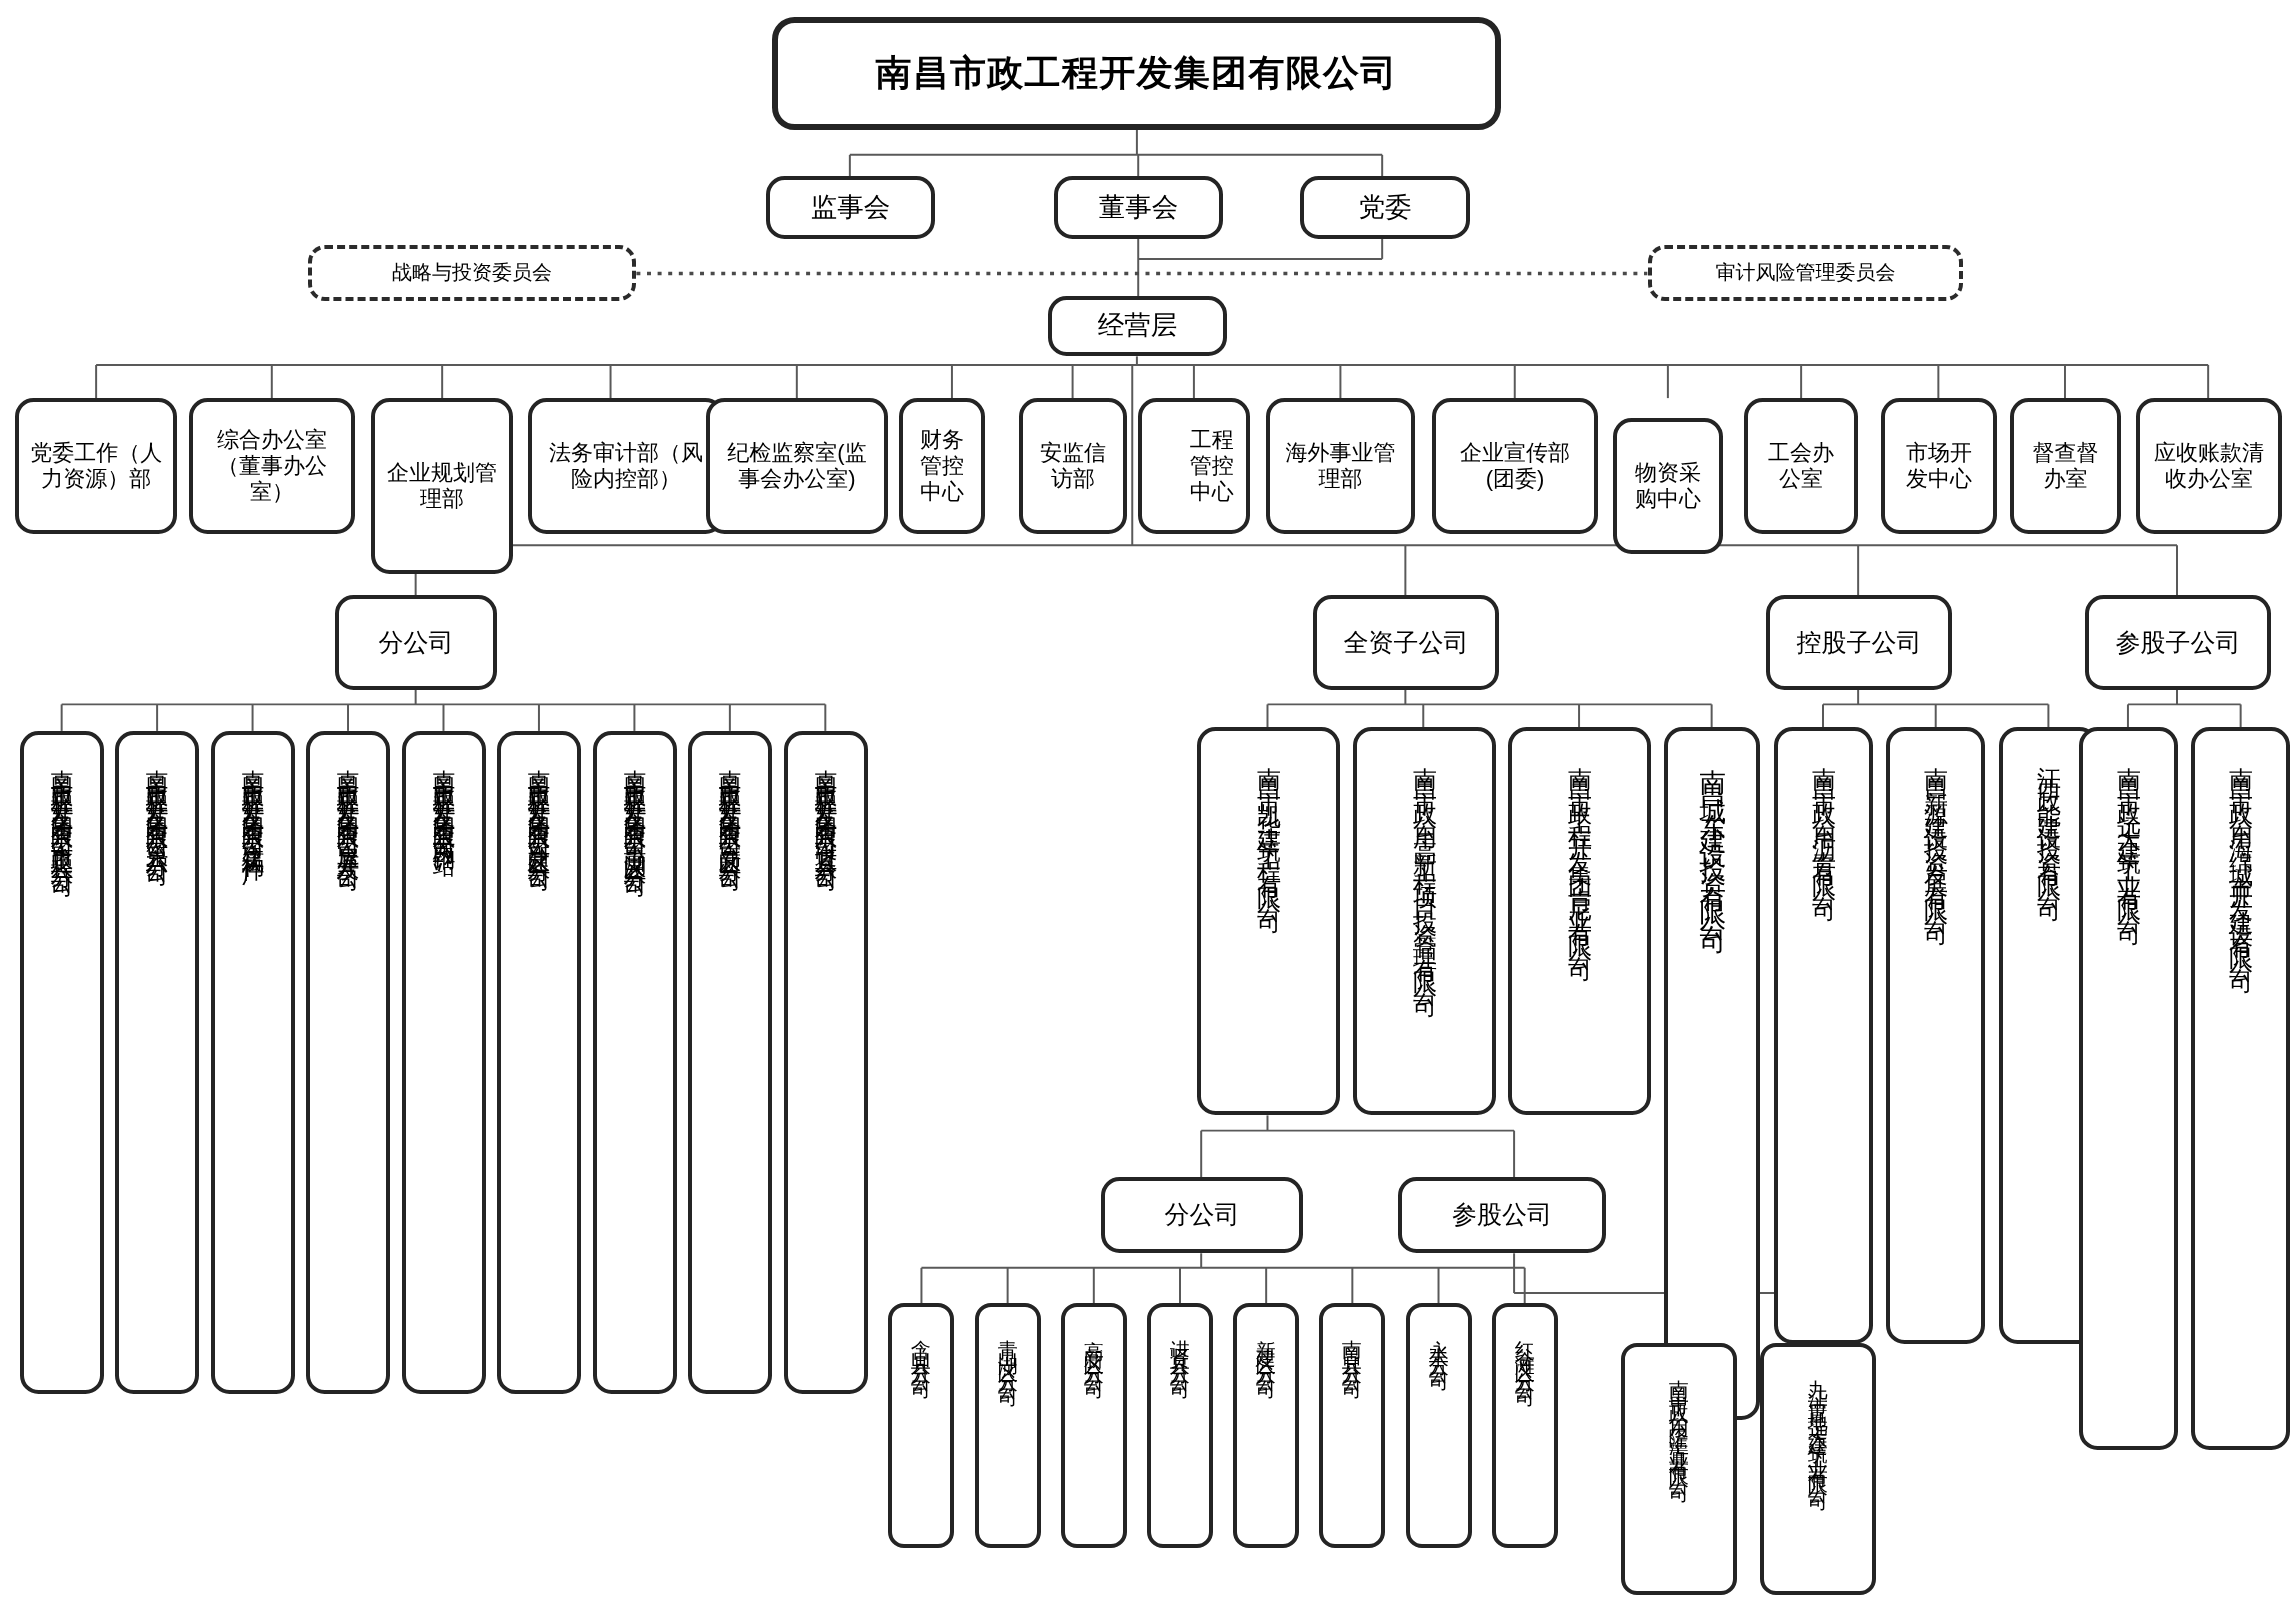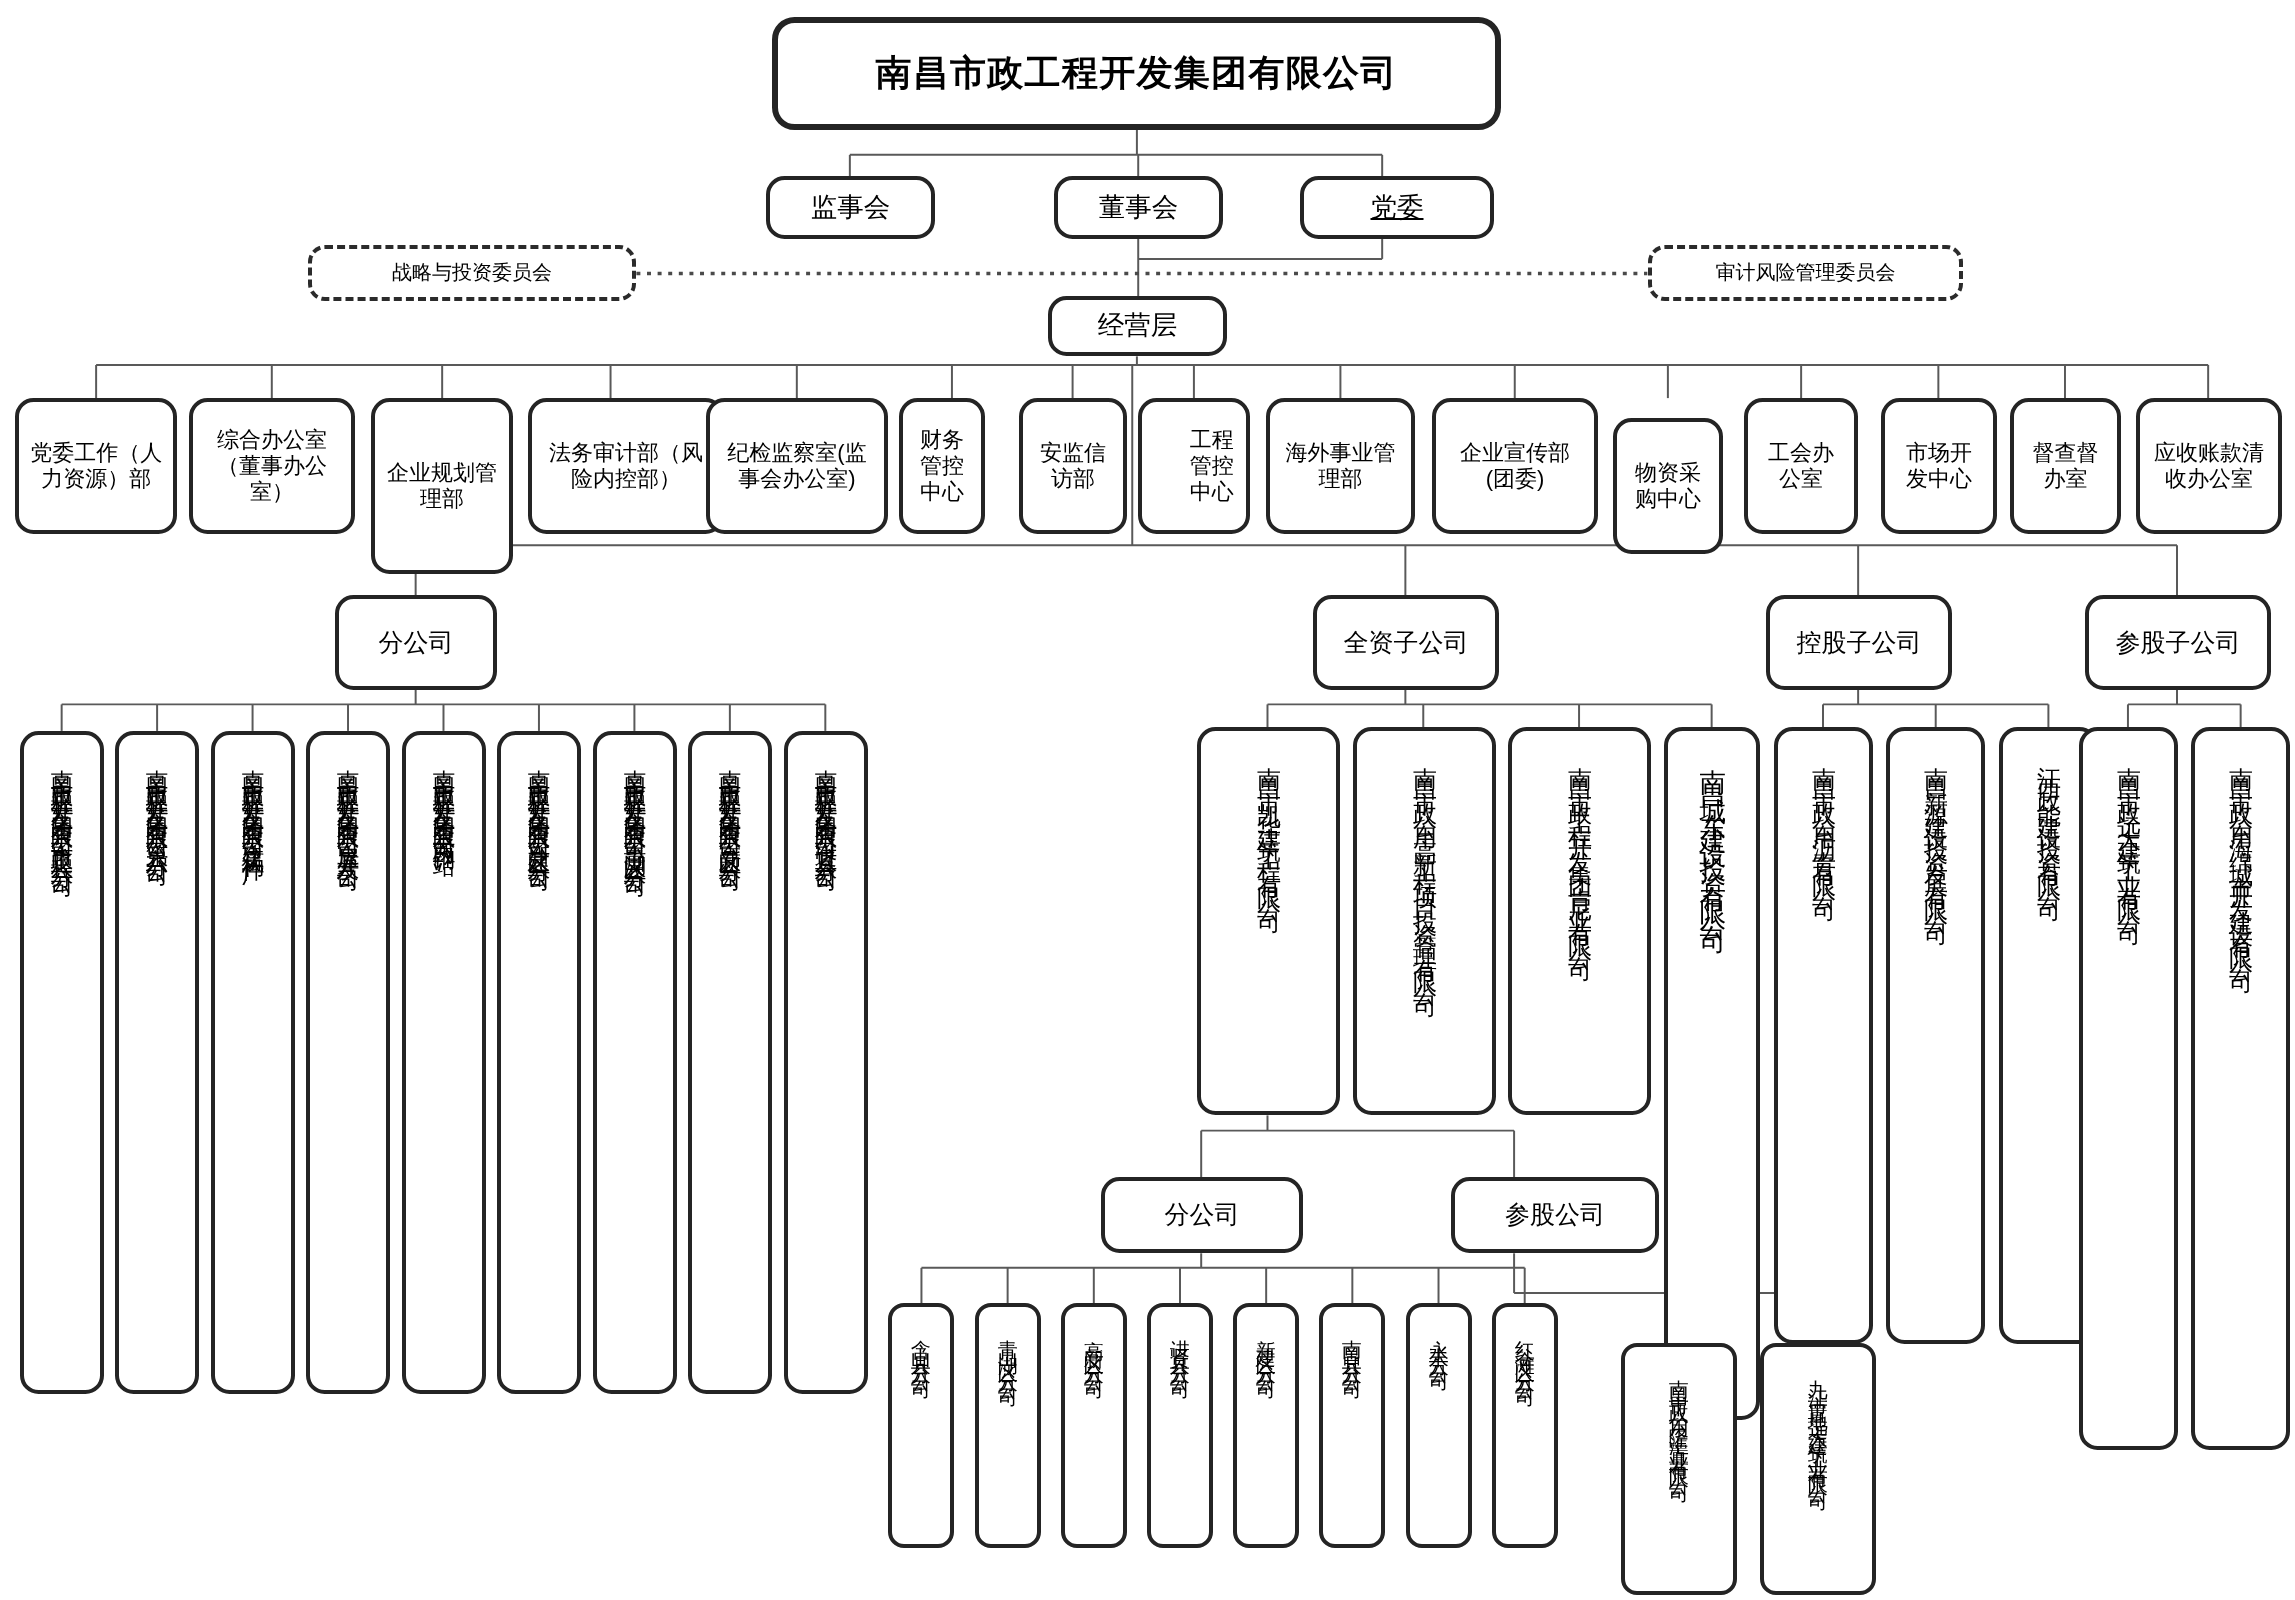--- a/index.html
+++ b/index.html
@@ -115,21 +115,21 @@
     <line x1="2284" y1="1890" x2="2284" y2="1950"></line>
     <line x1="2284" y1="1950" x2="2742" y2="1950"></line>
     <line x1="2532" y1="1950" x2="2532" y2="2025"></line>
     <line x1="2742" y1="1950" x2="2742" y2="2025"></line>
   </svg>
 
   <div class="box hbox top" style="left:772px;top:16.6px;width:729px;height:113px;">南昌市政工程开发集团有限公司</div>
 
   <div class="box hbox lvl2" style="left:766px;top:176px;width:169px;height:63px;">监事会</div>
   <div class="box hbox lvl2" style="left:1054px;top:176px;width:169px;height:63px;">董事会</div>
-  <div class="box hbox lvl2" style="left:1300px;top:176px;width:194px;height:63px;text-decoration:underline;">党委</div>
+  <div class="box hbox lvl2" style="left:1300px;top:176px;width:170px;height:63px;">党委</div>
 
   <div class="box hbox comm" style="left:308px;top:245px;width:328px;height:56px;">战略与投资委员会</div>
   <div class="box hbox comm" style="left:1648px;top:245px;width:315px;height:56px;">审计风险管理委员会</div>
 
   <div class="box hbox mgmt" style="left:1048px;top:296px;width:179px;height:60px;">经营层</div>
 
   <div class="box hbox dept" style="left:15.3px;top:398px;width:162px;height:136px;">党委工作（人力资源）部</div>
   <div class="box hbox dept" style="left:189px;top:398px;width:166px;height:136px;">综合办公室（董事办公室）</div>
   <div class="box hbox dept" style="left:371px;top:398px;width:142px;height:176px;">企业规划管理部</div>
   <div class="box hbox dept" style="left:528px;top:398px;width:196px;height:136px;">法务审计部（风险内控部）</div>
@@ -202,21 +202,21 @@
     </div>
 
   <div class="box vbox v-eq" style="left:2079px;top:727px;width:99px;height:723px;">
       <span>南昌市政远大建筑工业有限公司</span>
     </div>
   <div class="box vbox v-eq" style="left:2191px;top:727px;width:99px;height:723px;">
       <span>南昌市政公用海绵城市开发建设有限公司</span>
     </div>
 
   <div class="box hbox cat" style="left:1101px;top:1177px;width:202px;height:76px;">分公司</div>
-  <div class="box hbox cat" style="left:1451px;top:1177px;width:208px;height:76px;">参股公司</div>
+  <div class="box hbox cat" style="left:1398px;top:1177px;width:208px;height:76px;">参股公司</div>
 
   <div class="box vbox v-small" style="left:888px;top:1303px;width:66px;height:245px;">
       <span>含山县分公司</span>
     </div>
   <div class="box vbox v-small" style="left:975px;top:1303px;width:66px;height:245px;">
       <span>青山湖区分公司</span>
     </div>
   <div class="box vbox v-small" style="left:1061px;top:1303px;width:66px;height:245px;">
       <span>高新区分公司</span>
     </div>

